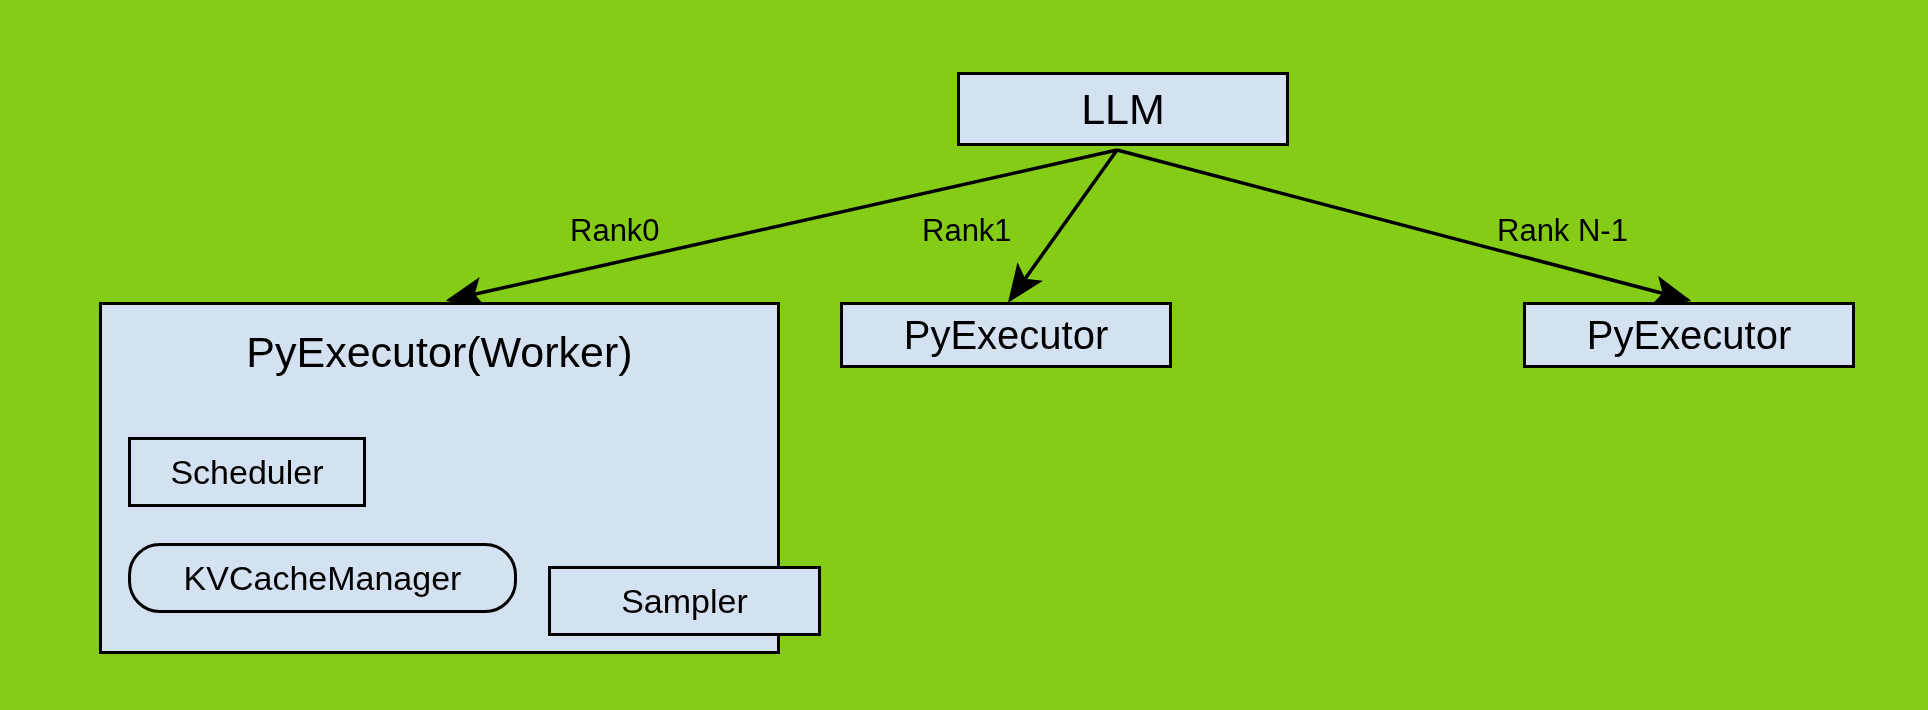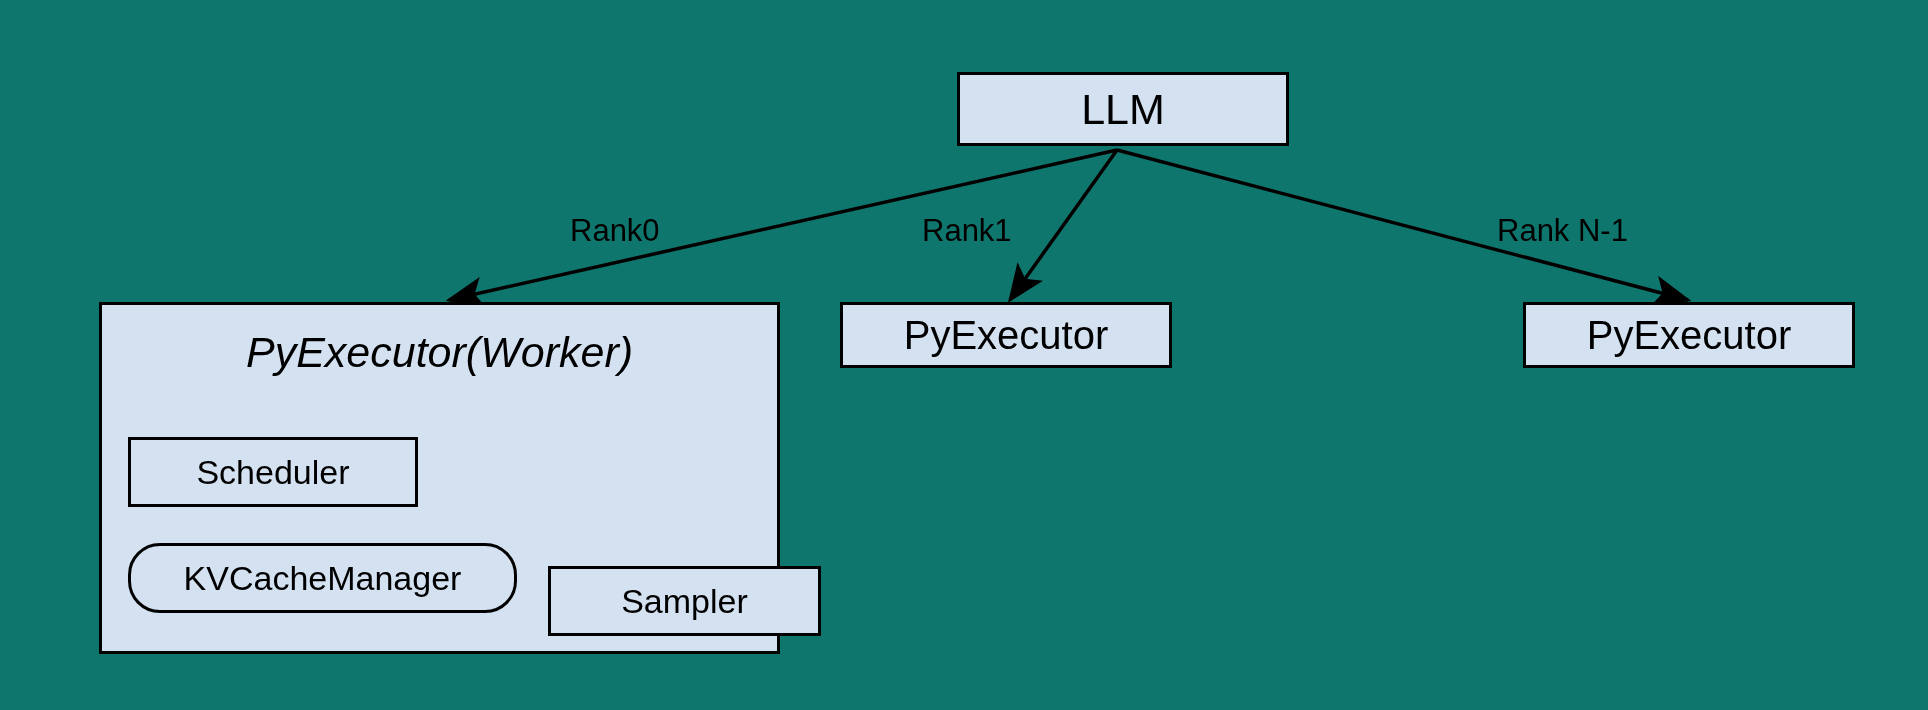--- a/index.html
+++ b/index.html
@@ -8,21 +8,21 @@
     padding: 0;
     background: #ffffff;
   }
   body {
     font-family: "Liberation Sans", sans-serif;
   }
   #diagram-canvas {
     position: relative;
     width: 1928px;
     height: 710px;
-    background: #0f766e;
+    background: #84cc16;
     overflow: hidden;
   }
   #edge-layer {
     position: absolute;
     left: 0;
     top: 0;
     width: 1928px;
     height: 710px;
     pointer-events: none;
   }
@@ -55,21 +55,20 @@
   #node-pyexecutor-worker {
     left: 99px;
     top: 302px;
     width: 681px;
     height: 352px;
     align-items: flex-start;
   }
   #node-pyexecutor-worker > .node-label {
     font-size: 43px;
     margin-top: 26px;
-    font-style: italic;
   }
   
   #node-pyexecutor-rank1 {
     left: 840px;
     top: 302px;
     width: 332px;
     height: 66px;
     align-items: center;
   }
   #node-pyexecutor-rankn {
@@ -92,21 +91,21 @@
     display: flex;
     align-items: center;
     justify-content: center;
   }
   .inner-node .node-label {
     font-size: 34px;
   }
   #node-scheduler {
     left: 26px;
     top: 132px;
-    width: 290px;
+    width: 238px;
     height: 70px;
   }
   #node-modelengine {
     left: 357px;
     top: 132px;
     width: 316px;
     height: 70px;
   }
   #node-kvcachemanager {
     left: 26px;

